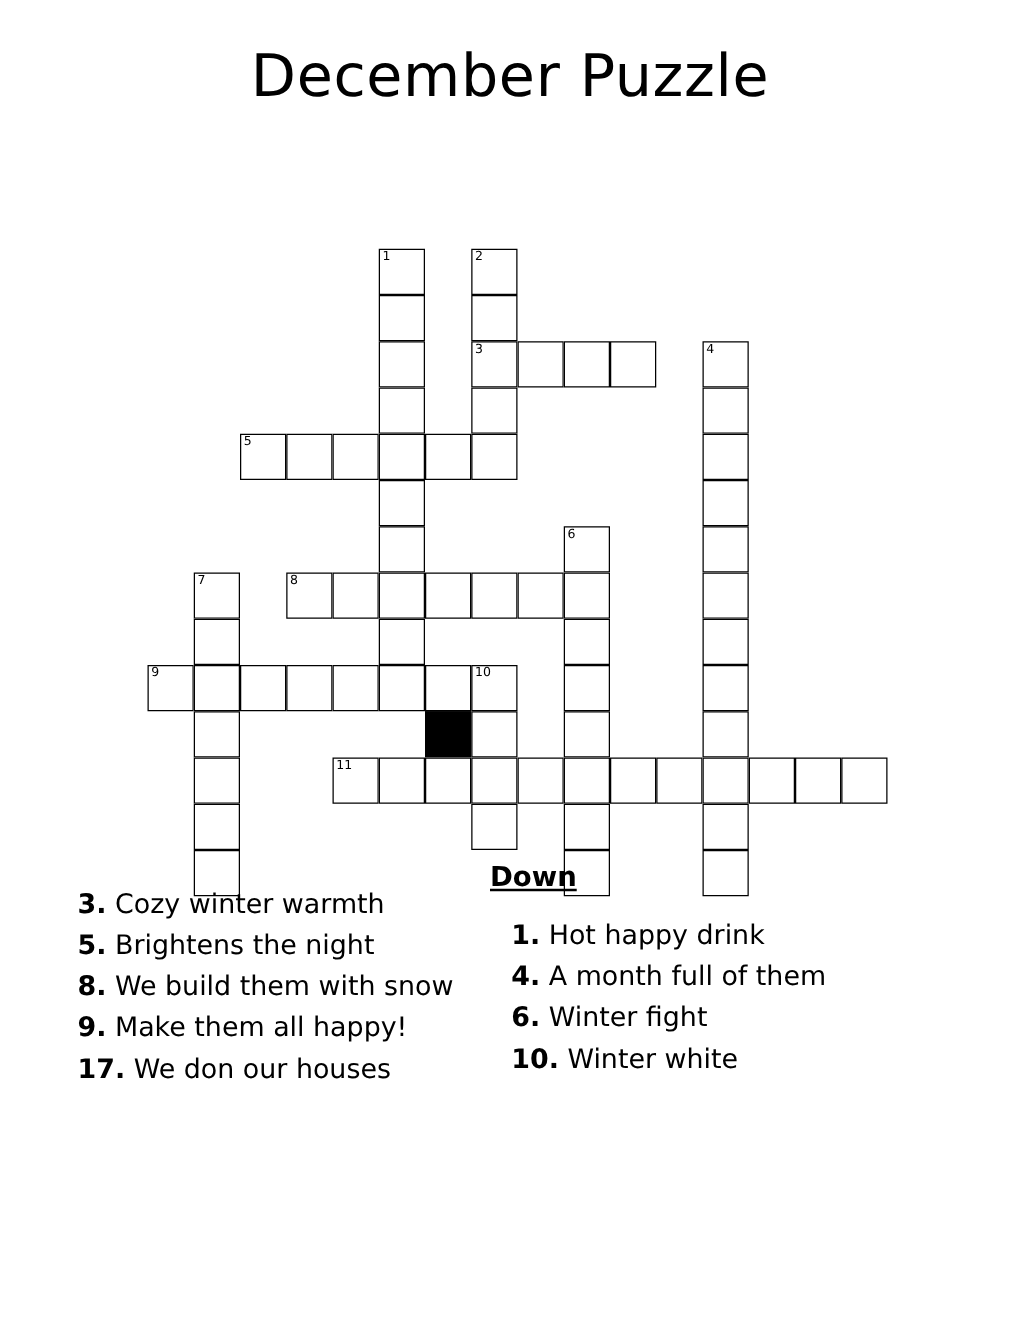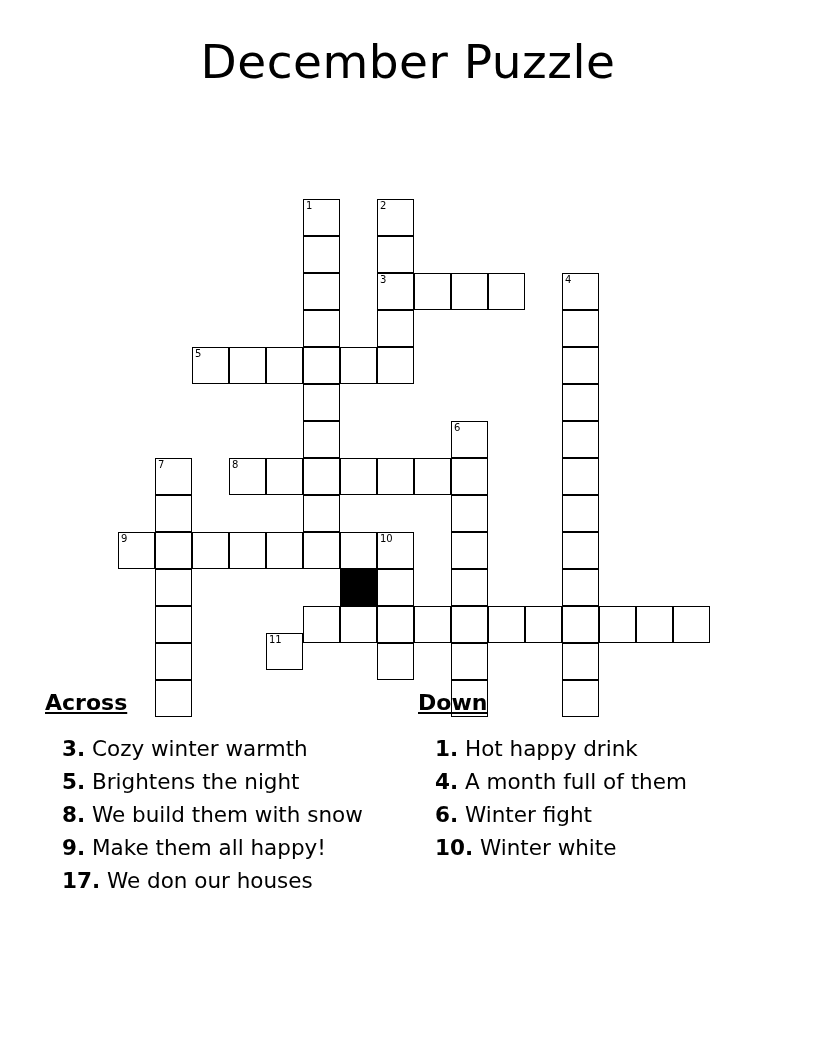--- a/index.html
+++ b/index.html
@@ -60,21 +60,21 @@
     left: 0;
     top: 690px;
     width: 816px;
     height: 300px;
   }
   .clue-col {
     position: absolute;
     top: 0;
   }
   #col-across { left: 45px; width: 355px; }
-  #col-down { left: 418px; width: 380px; }
+  #col-down { left: 392px; width: 380px; }
   .clue-head {
     font-size: 22px;
     font-weight: bold;
     text-decoration: underline;
     margin: 0 0 6px 0;
     font-family: "DejaVu Sans", sans-serif;
   }
   .clue-list {
     list-style: none;
     margin: 17px;
@@ -166,21 +166,21 @@
         <span class="num">10</span>
       </div>
       <div class="cell" style="left: 451px; top: 443px;"></div>
       <div class="cell" style="left: 562px; top: 443px;"></div>
       <div class="cell" style="left: 155px; top: 480px;"></div>
       <div class="cell blank" style="left: 340px; top: 480px;"></div>
       <div class="cell" style="left: 377px; top: 480px;"></div>
       <div class="cell" style="left: 451px; top: 480px;"></div>
       <div class="cell" style="left: 562px; top: 480px;"></div>
       <div class="cell" style="left: 155px; top: 517px;"></div>
-      <div class="cell" style="left: 266px; top: 544px;">
+      <div class="cell" style="left: 266px; top: 517px;">
         <span class="num">11</span>
       </div>
       <div class="cell" style="left: 303px; top: 517px;"></div>
       <div class="cell" style="left: 340px; top: 517px;"></div>
       <div class="cell" style="left: 377px; top: 517px;"></div>
       <div class="cell" style="left: 414px; top: 517px;"></div>
       <div class="cell" style="left: 451px; top: 517px;"></div>
       <div class="cell" style="left: 488px; top: 517px;"></div>
       <div class="cell" style="left: 525px; top: 517px;"></div>
       <div class="cell" style="left: 562px; top: 517px;"></div>
@@ -192,21 +192,20 @@
       <div class="cell" style="left: 451px; top: 554px;"></div>
       <div class="cell" style="left: 562px; top: 554px;"></div>
       <div class="cell" style="left: 155px; top: 591px;"></div>
       <div class="cell" style="left: 451px; top: 591px;"></div>
       <div class="cell" style="left: 562px; top: 591px;"></div>
     </div>
 </div>
 
 <div id="clues">
   <div class="clue-col" id="col-across">
-    <div class="clue-head">Across</div>
     <ul class="clue-list" id="across-list">
         <li class="clue-item"><span class="clue-num">3.</span><span class="clue-text"> Cozy winter warmth</span></li>
         <li class="clue-item"><span class="clue-num">5.</span><span class="clue-text"> Brightens the night</span></li>
         <li class="clue-item"><span class="clue-num">8.</span><span class="clue-text"> We build them with snow</span></li>
         <li class="clue-item"><span class="clue-num">9.</span><span class="clue-text"> Make them all happy!</span></li>
         <li class="clue-item"><span class="clue-num">17.</span><span class="clue-text"> We don our houses</span></li>
       </ul>
   </div>
   <div class="clue-col" id="col-down">
     <div class="clue-head">Down</div>

